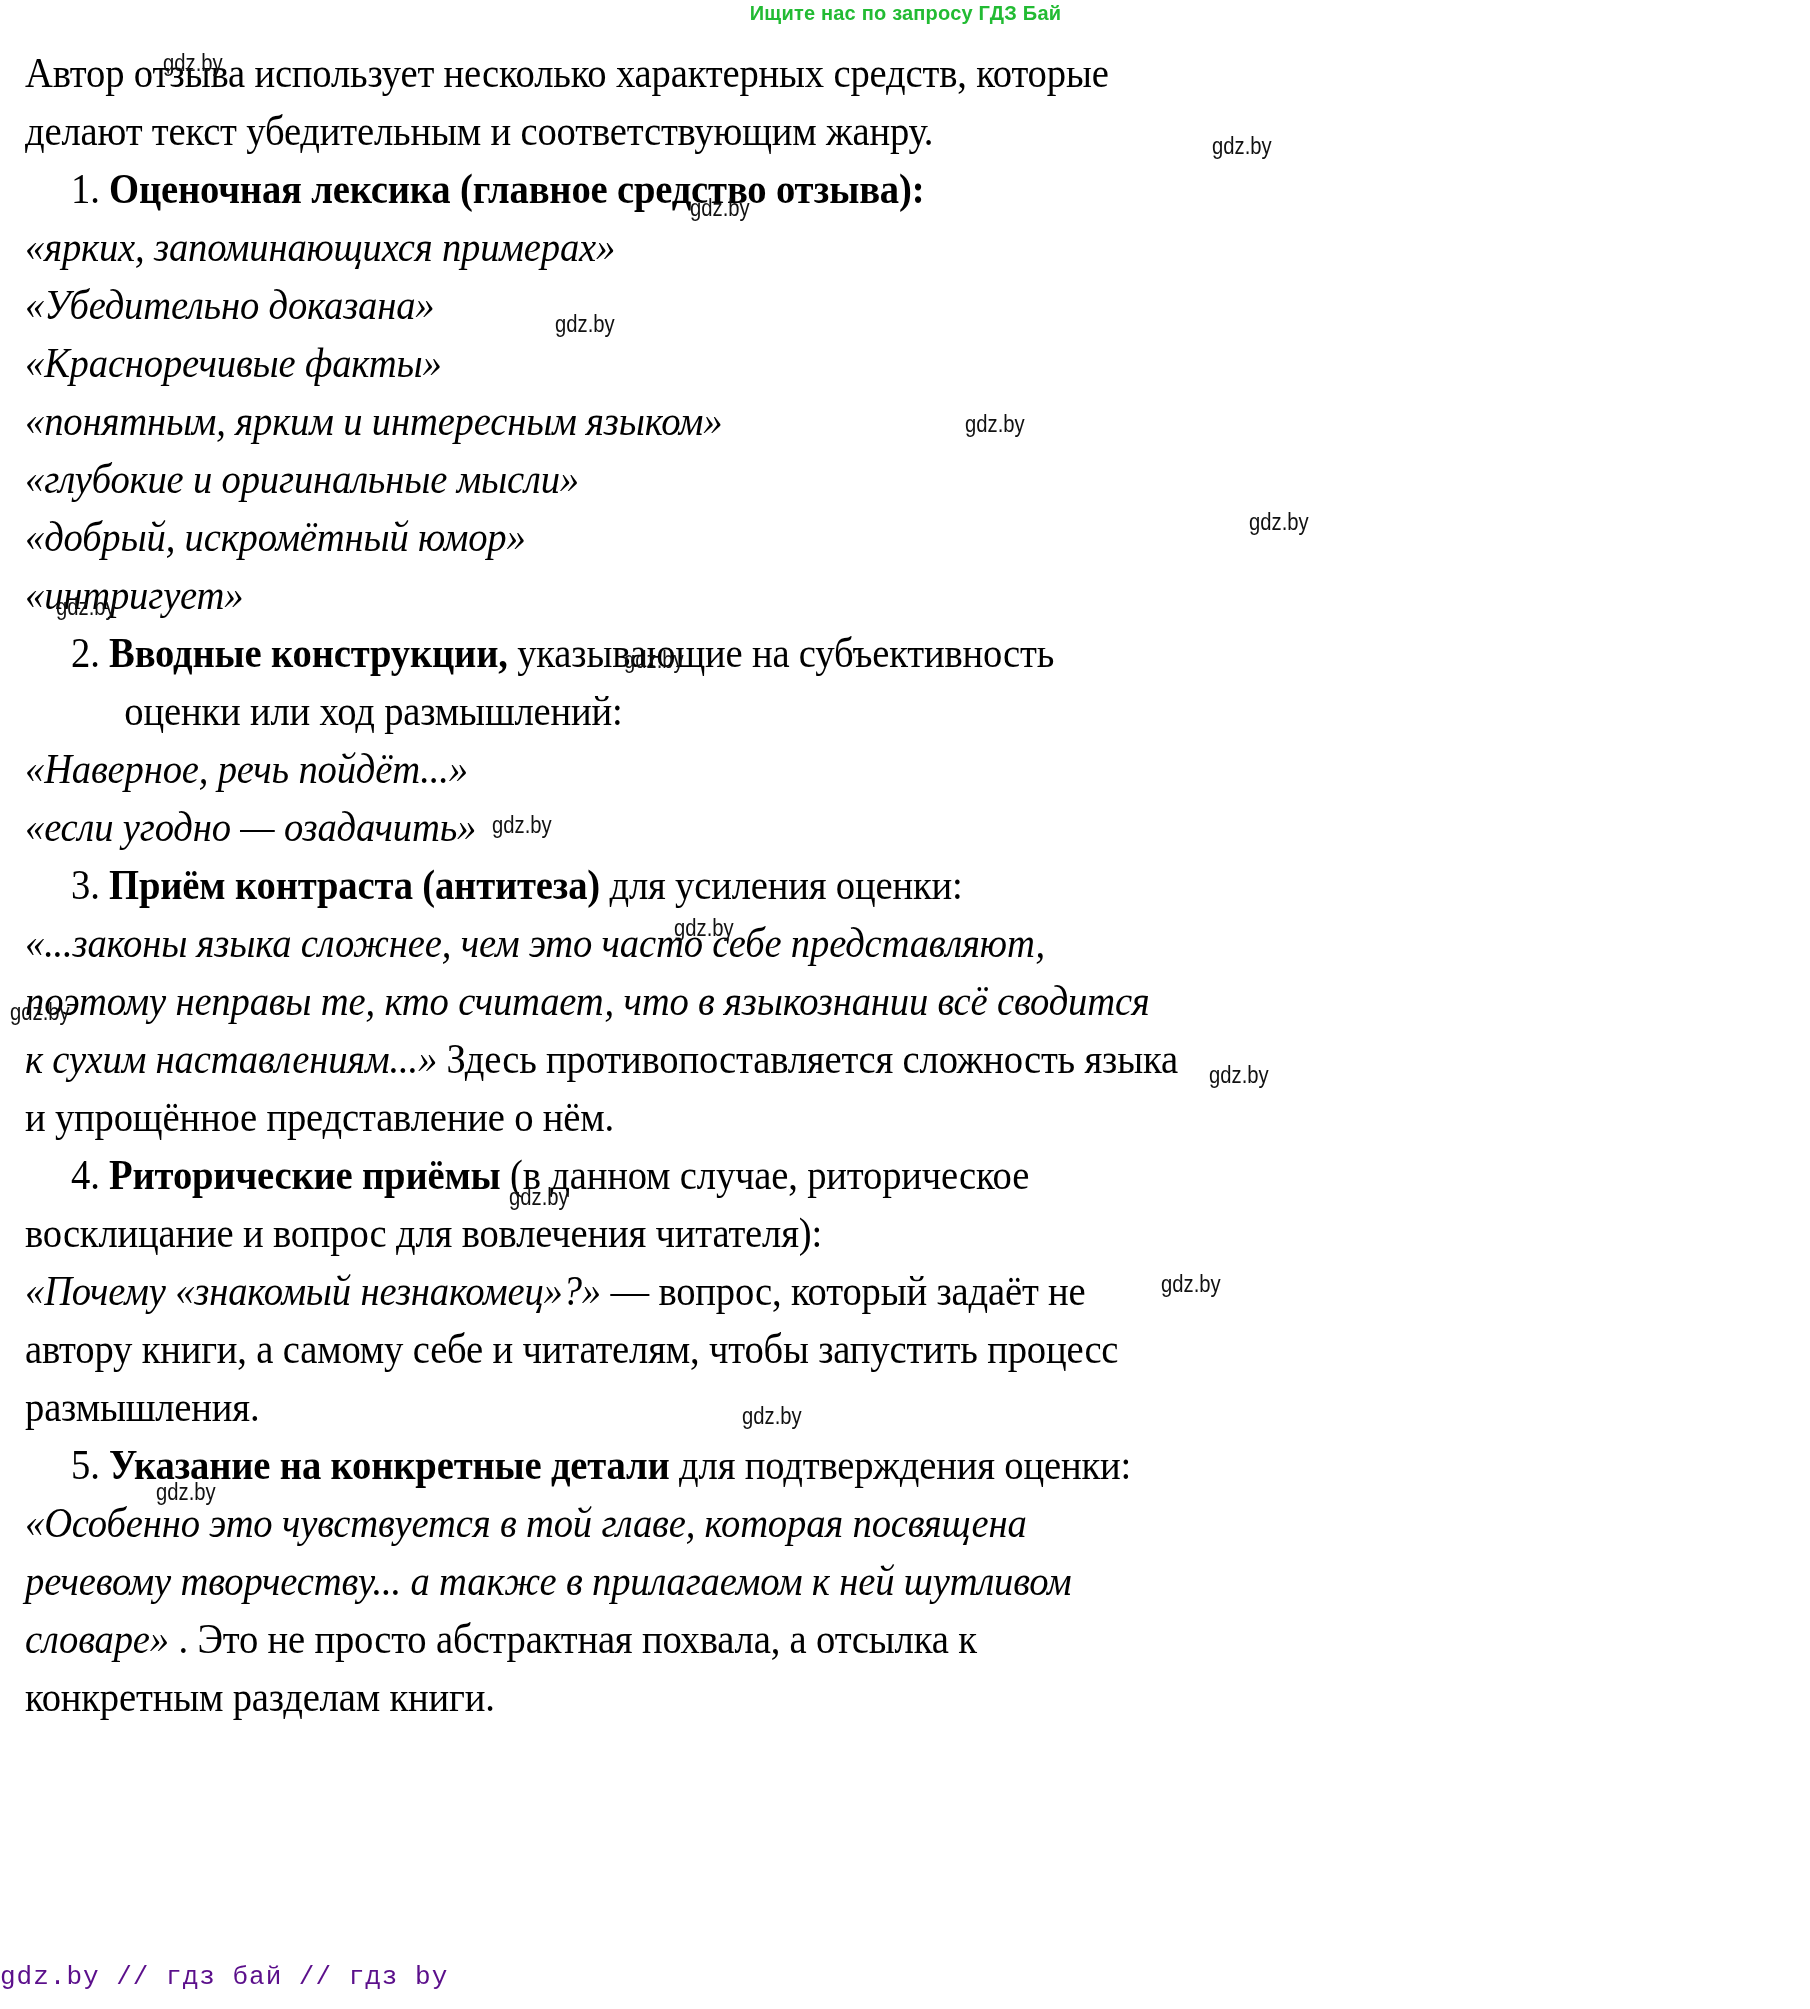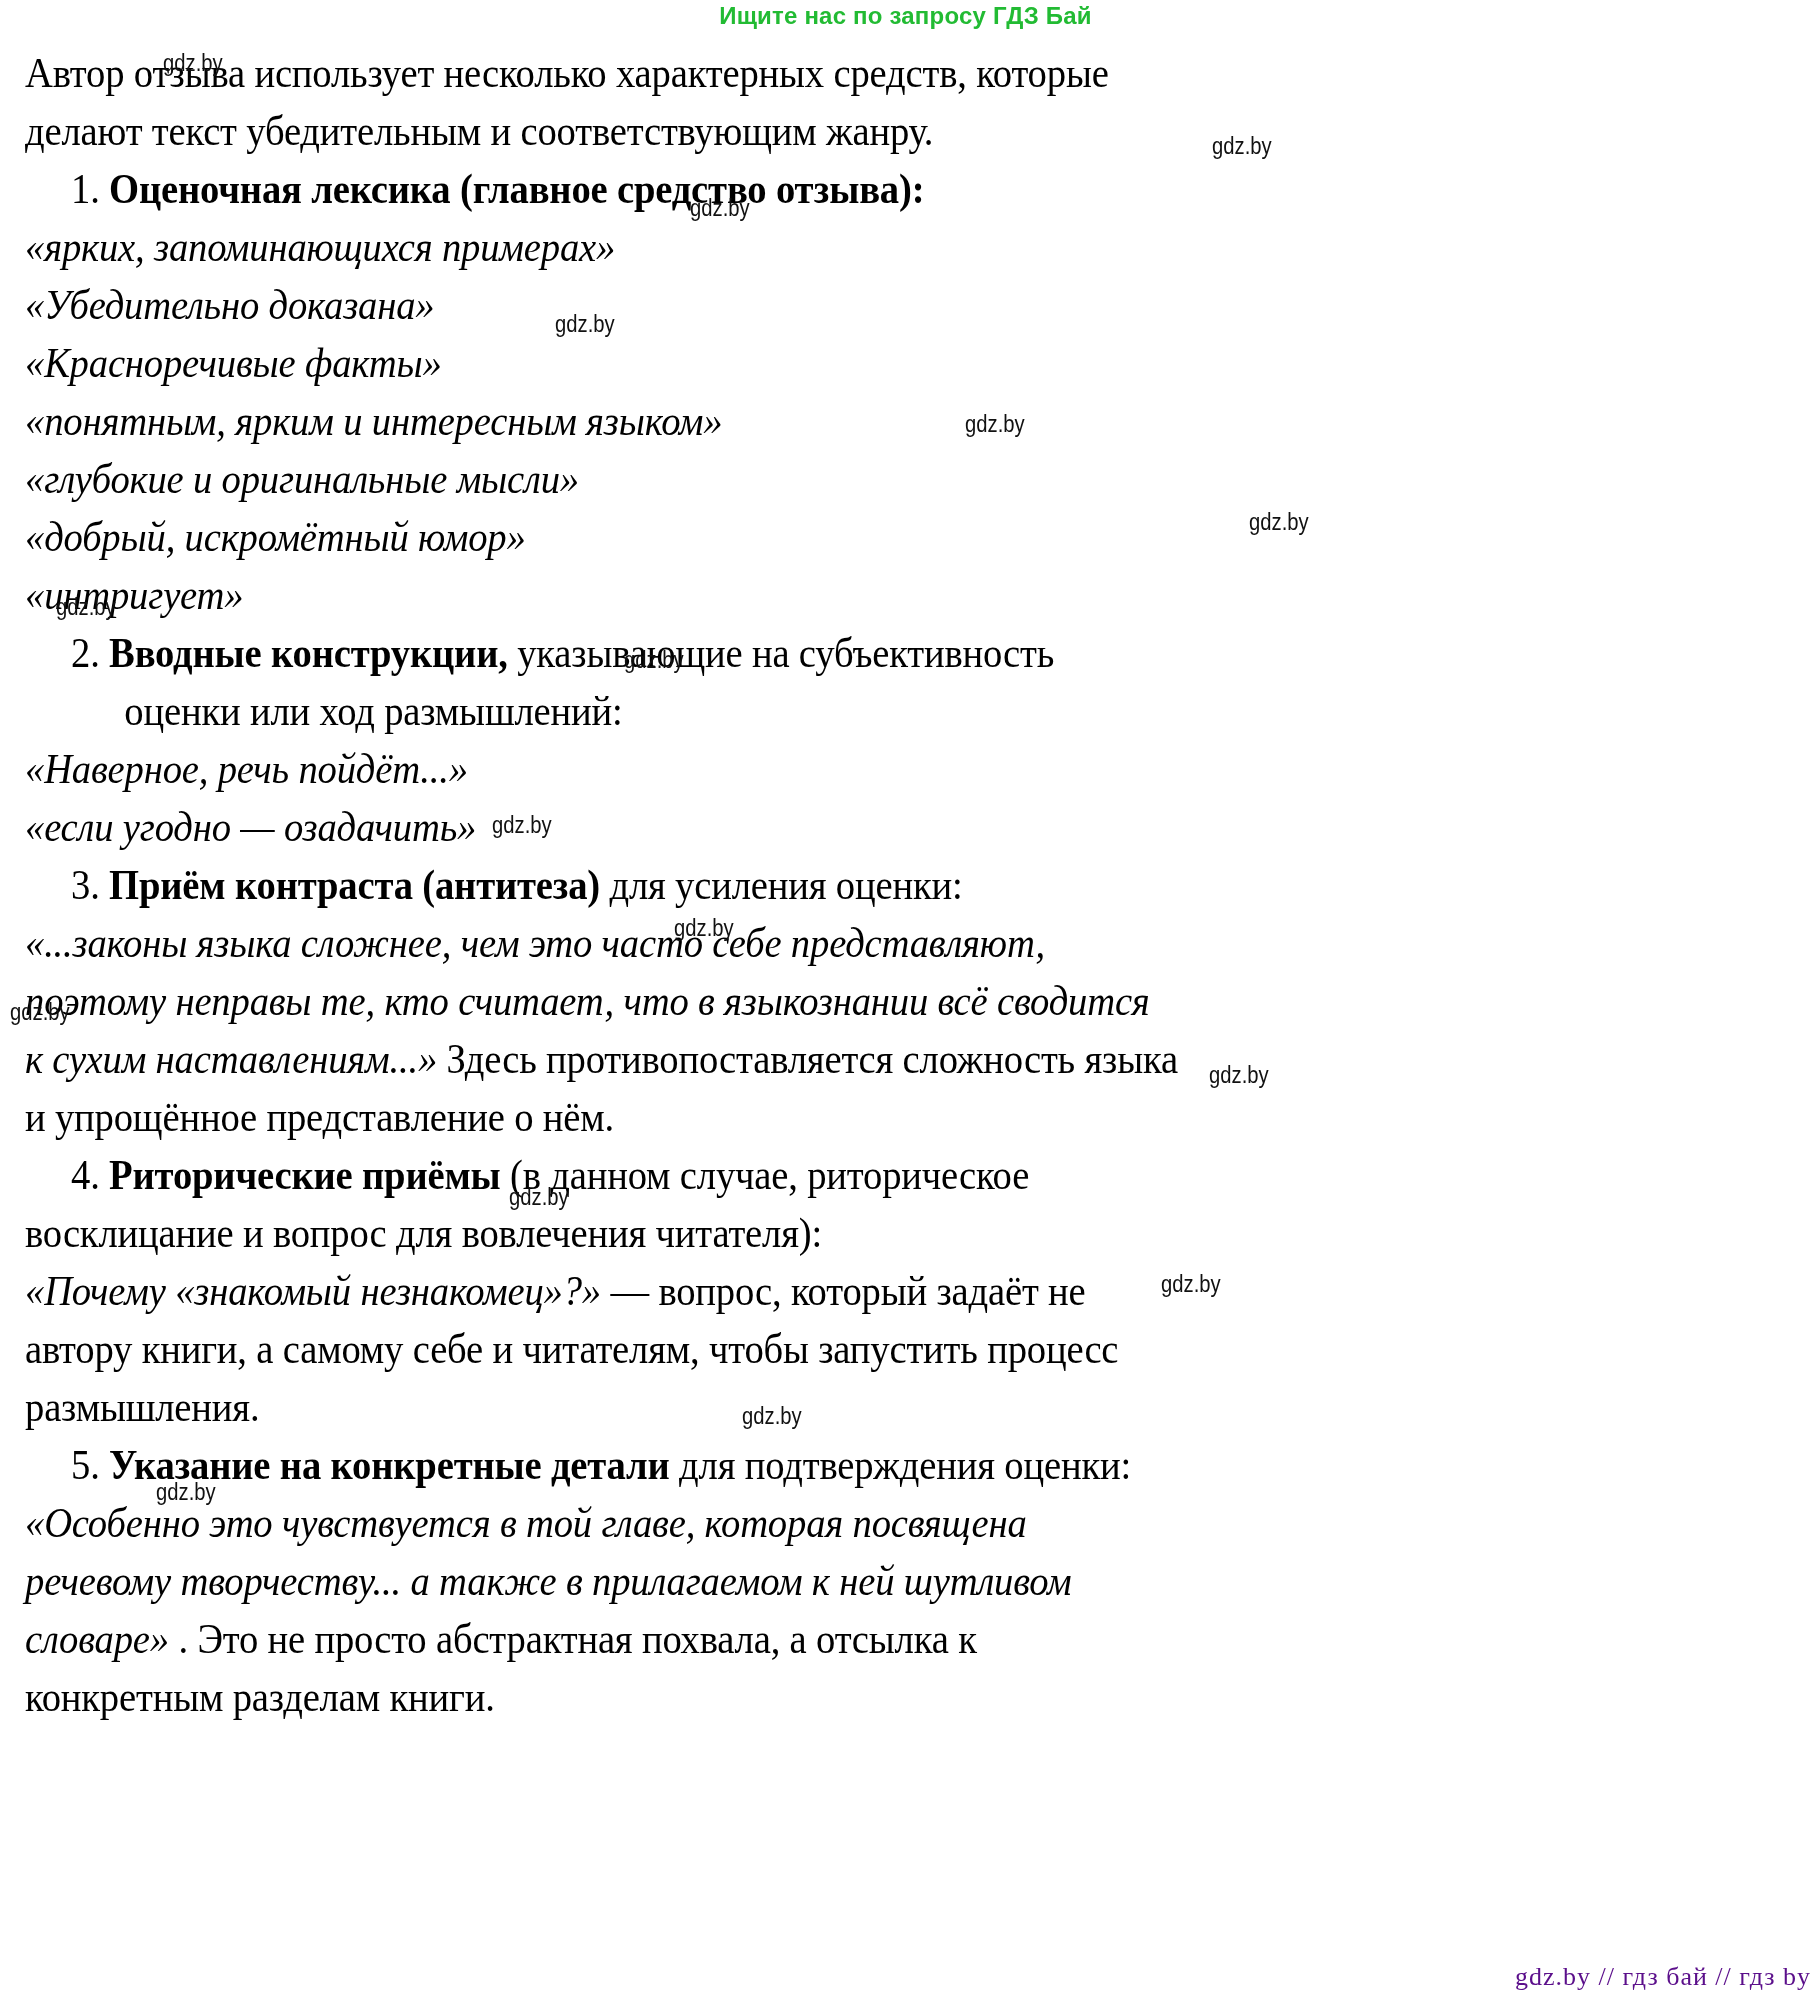--- a/index.html
+++ b/index.html
@@ -20,21 +20,21 @@
 
   
   .banner {
     position: absolute;
     top: 1.9px;
     left: 0;
     width: 1811px;
     text-align: center;
     font-family: "Liberation Sans", "DejaVu Sans", sans-serif;
     font-weight: bold;
-    font-size: 24px;
+    font-size: 20px;
     letter-spacing: 0.2px;
     color: #22bb33;
     white-space: nowrap;
   }
 
   
   .doc {
     position: absolute;
     left: 25px;
     top: 44px;
@@ -65,22 +65,22 @@
     transform-origin: left top;
     z-index: 5;
   }
 
   
   .footer {
     position: absolute;
     left: 0;
     top: 1962px;
     width: 1811px;
-    text-align: right;
-    font-family: Liberation Serif, serif;
+    text-align: left;
+    font-family: Liberation Mono, monospace;
     font-size: 26px;
     color: #5b0f8b;
     white-space: nowrap;
     letter-spacing: 1px;
   }
 </style>
 </head>
 <body>
 
 <div id="page">

